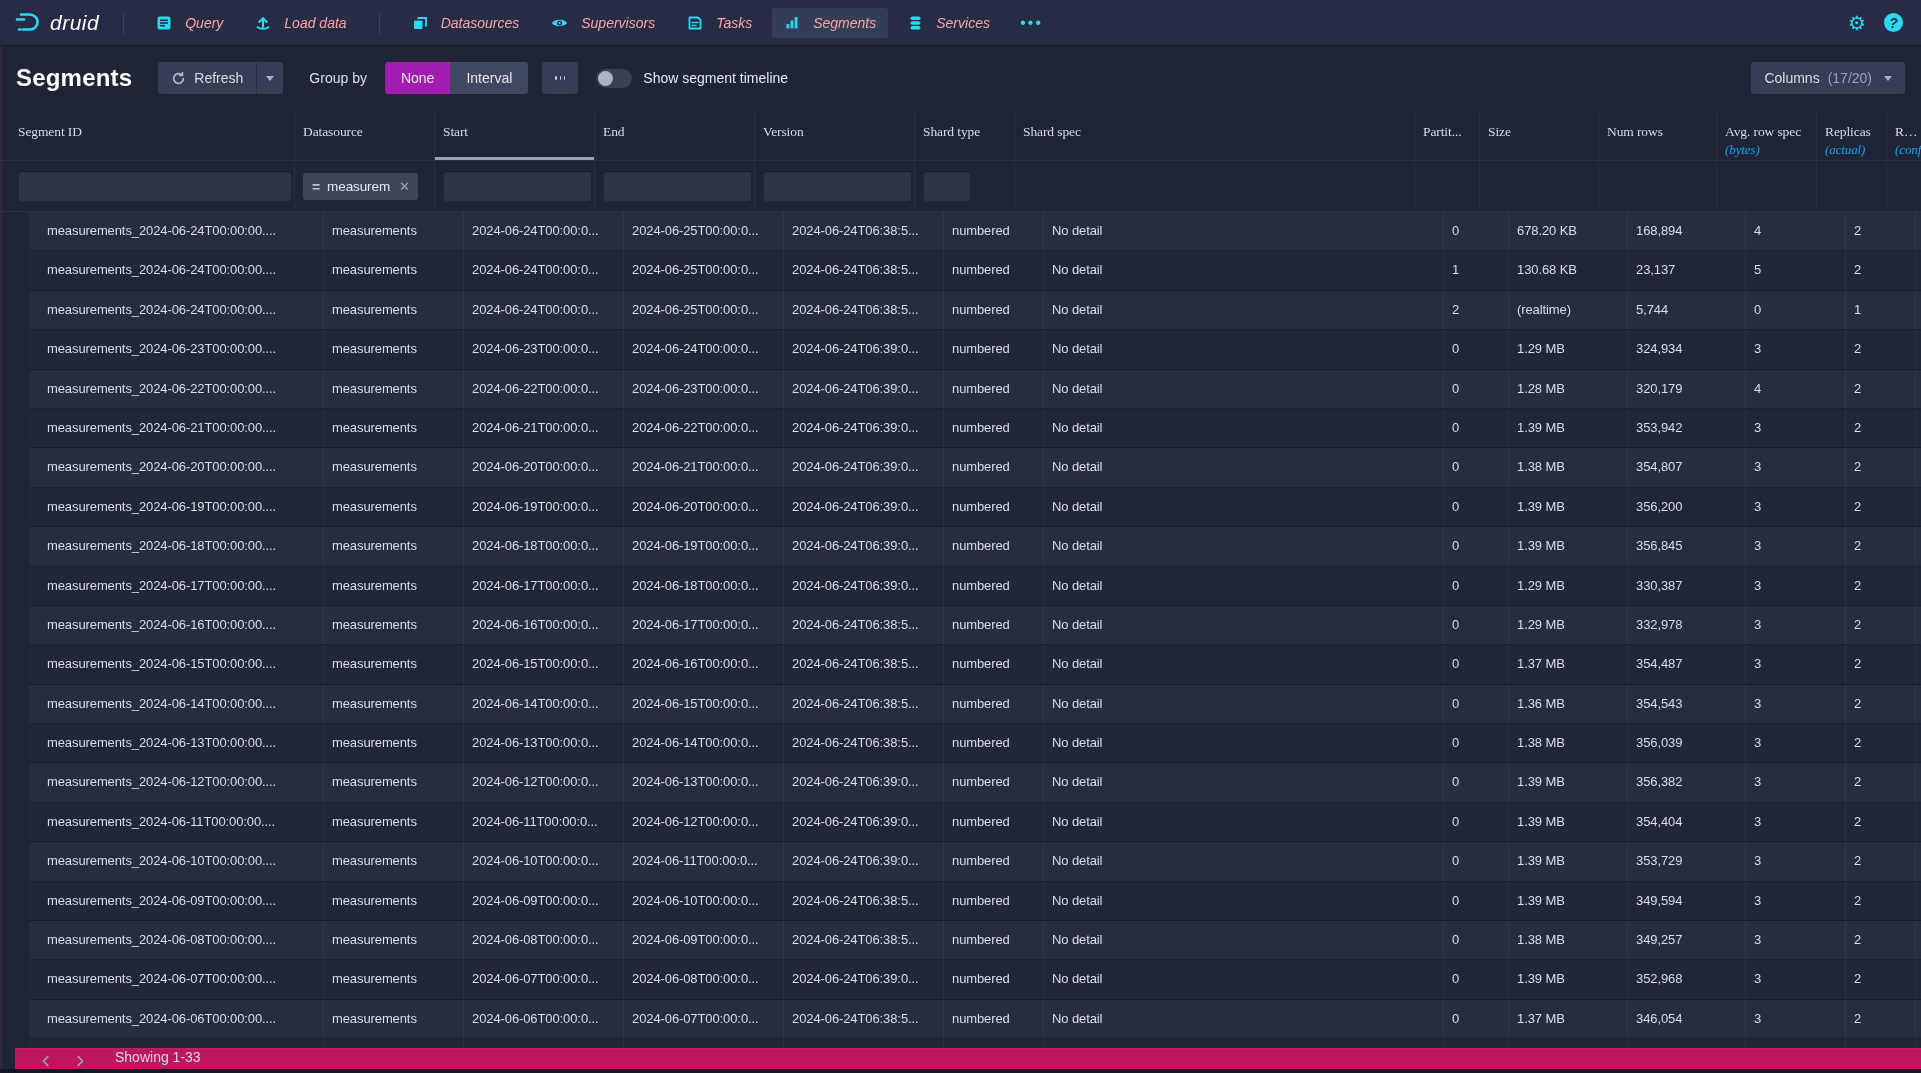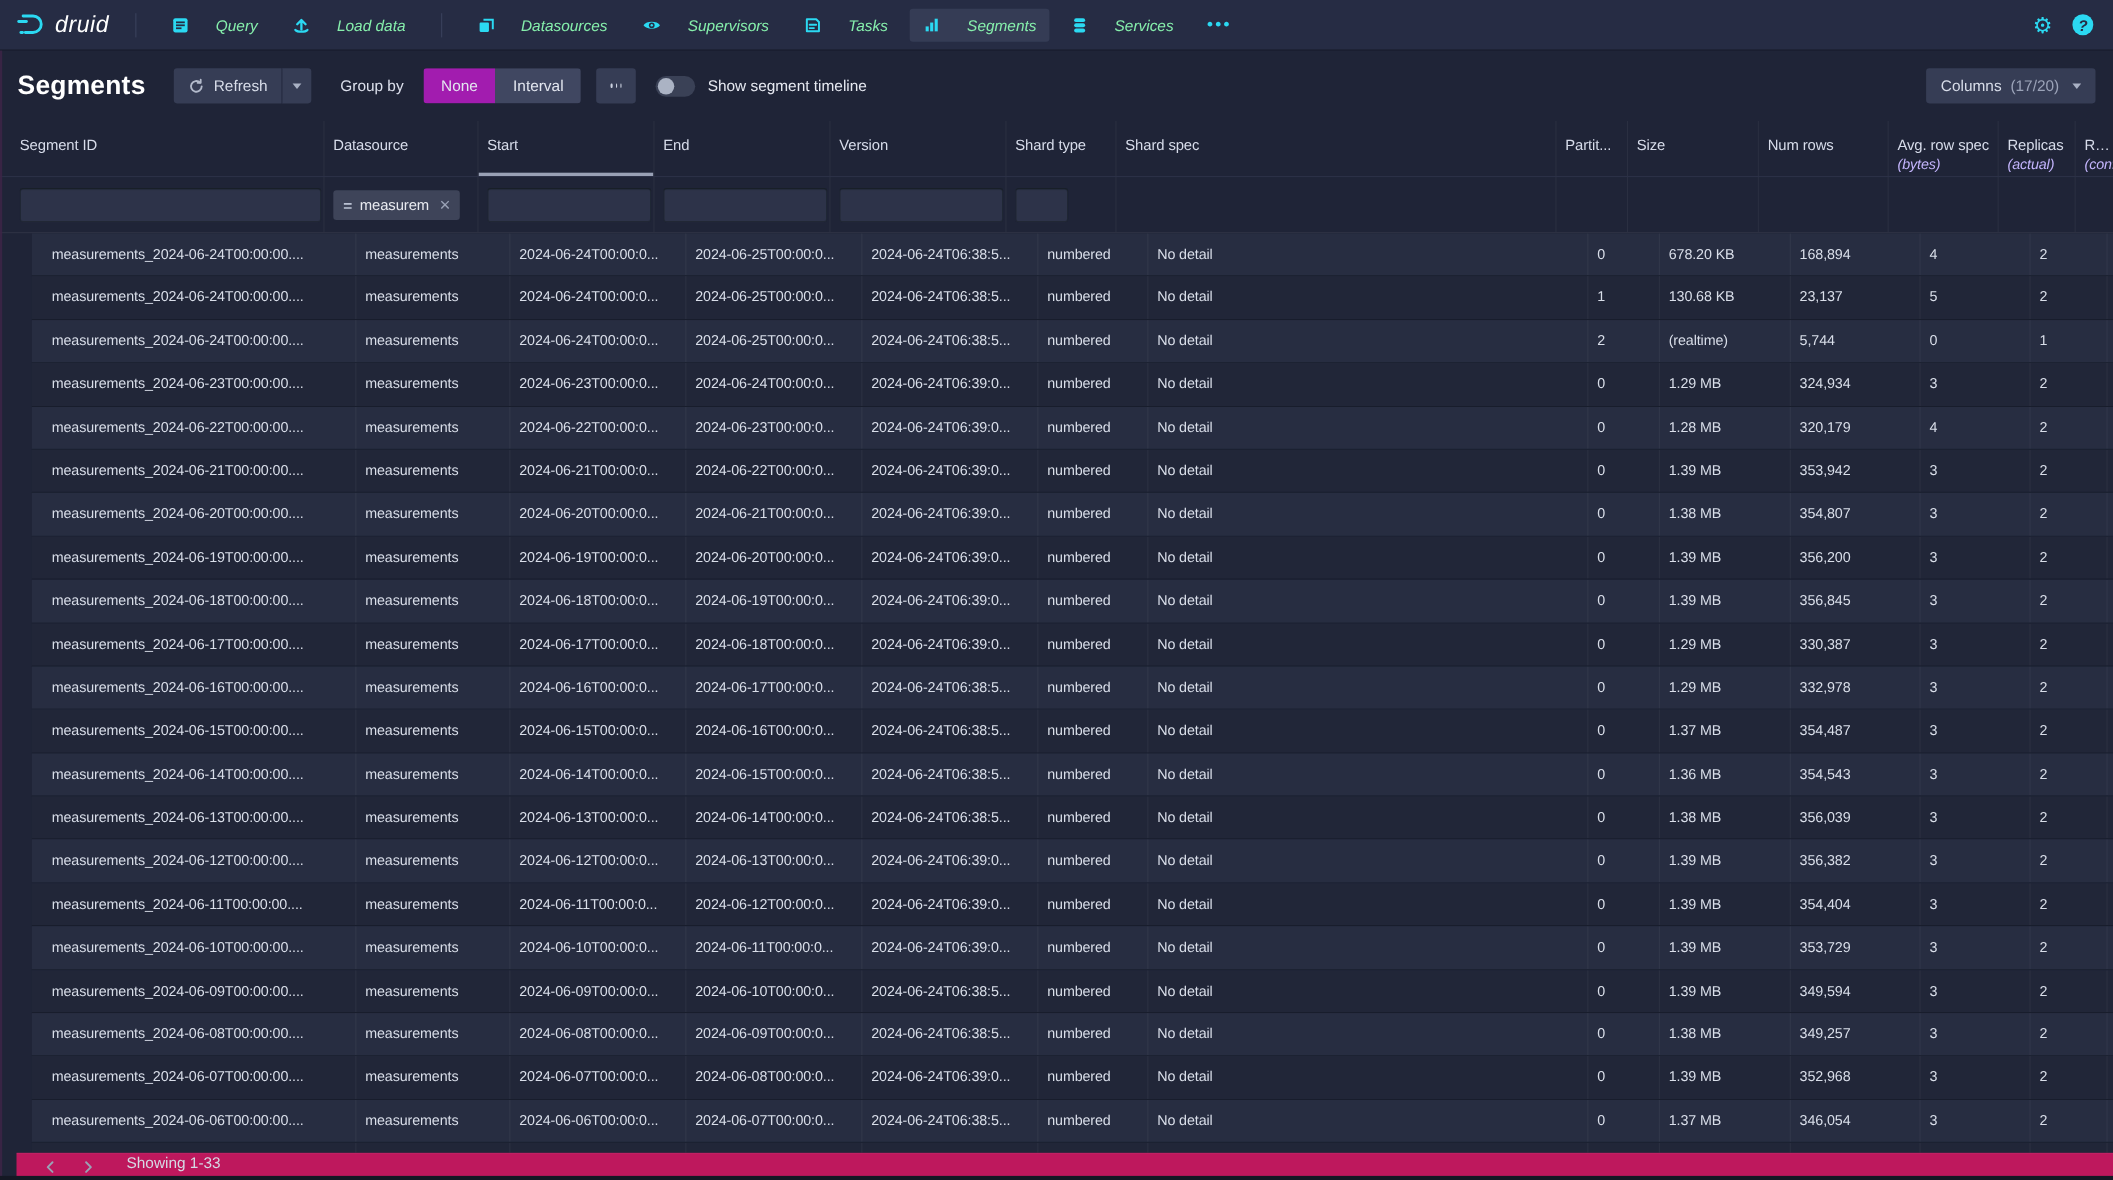--- a/index.html
+++ b/index.html
@@ -7,22 +7,22 @@
               font-family:"Liberation Sans", sans-serif; }
   .app { position:relative; width:1921px; height:1073px; background:#1F2437; color:#DCE0EC; overflow:hidden; }
 
   
   .nav { height:46px; background:#262C44; display:flex; align-items:center; padding:0 18px 0 14px;
          border-bottom:1px solid #161A28;font-style:italic; }
   .brand { display:flex; align-items:center; gap:9px; margin-right:4px; cursor:pointer; }
   .brand-name { font-size:21px; color:#FFFFFF; letter-spacing:0.5px; }
   .nav-sep { width:1px; height:22px; background:#3A415C; margin:0 20px; }
   .nav-items { display:flex; align-items:center; gap:8px; }
-  .nav-item { display:flex; align-items:center; gap:24px; padding:7px 12px; border-radius:3px;
-              font-size:14px; color:#86efac; cursor:pointer; white-space:nowrap; }
+  .nav-item { display:flex; align-items:center; gap:13px; padding:7px 12px; border-radius:3px;
+              font-size:14px; color:#fca5a5; cursor:pointer; white-space:nowrap; }
   .nav-item.active { background:#353C55; }
   .nav-item .nicon { color:#2BD9F2; display:flex; align-items:center; }
   .nav-more { color:#2BD9F2; font-size:16px; letter-spacing:2px; padding:6px 10px; cursor:pointer; }
   .nav-spacer { flex:1; }
   .nav-right { display:flex; align-items:center; gap:18px; }
   .gear { font-family:"DejaVu Sans", sans-serif; color:#2BD9F2; font-size:20px; cursor:pointer; line-height:1; }
   .help { width:19px; height:19px; border-radius:50%; background:#2BD9F2; color:#262C44;
           font-weight:bold; font-size:14px; display:flex; align-items:center; justify-content:center; cursor:pointer; }
 
   
@@ -56,22 +56,22 @@
   .cell { padding:0 2px 0 8px; white-space:nowrap; overflow:hidden;
           border-right:1px solid rgba(255,255,255,0.05); flex:none; font-size:13px; letter-spacing:-0.1px; }
   .c-segment_id{width:285px}.c-datasource{width:140px}.c-start{width:160px}.c-end{width:160px}
   .c-version{width:160px}.c-shard_type{width:100px}.c-shard_spec{width:400px}.c-partition{width:65px}
   .c-size{width:119px}.c-num_rows{width:118px}.c-avg_row_size{width:100px}.c-replicas{width:70px}
   .c-replication_factor{flex:1 1 24px; border-right:none;}
   .t-right { padding-right:14px; }
 
   .thead { height:51px; border-bottom:1px solid #2B3046; }
   .thead .cell { padding-top:13px; color:#D7DCEA; font-size:13.5px; cursor:pointer; position:relative;
-                 text-overflow:ellipsis; line-height:1.35; }
-  .thead .sub { display:block; font-style:italic; font-size:13px; color:#c4b5fd; }
+                 text-overflow:ellipsis; line-height:1.35;font-family:Liberation Serif, serif; }
+  .thead .sub { display:block; font-style:italic; font-size:13px; color:#0ea5e9; }
   .thead .sorted::after { content:""; position:absolute; left:0; right:0; bottom:0; height:3px; background:#99A1B5; }
 
   .filterrow { height:51px; border-bottom:1px solid rgba(255,255,255,0.06); }
   .filterrow .cell { padding-top:10px; }
   .f-input { width:100%; height:31px; background:#2D3349; border:none; border-radius:3px;
              box-shadow:inset 0 0 0 1px rgba(16,22,26,0.4), inset 0 1px 1px rgba(16,22,26,0.5);
              color:#E6E9F1; font-size:13px; padding:0 8px; outline:none; font-family:"Liberation Sans", sans-serif; }
   .f-small { width:48px; }
   .chip { display:inline-flex; align-items:center; gap:7px; height:27px; margin-top:2px; padding:0 8px 0 9px;
           background:#3E4459; border-radius:3px; color:#E8EAF0; font-size:13.5px; cursor:pointer; max-width:100%; }

